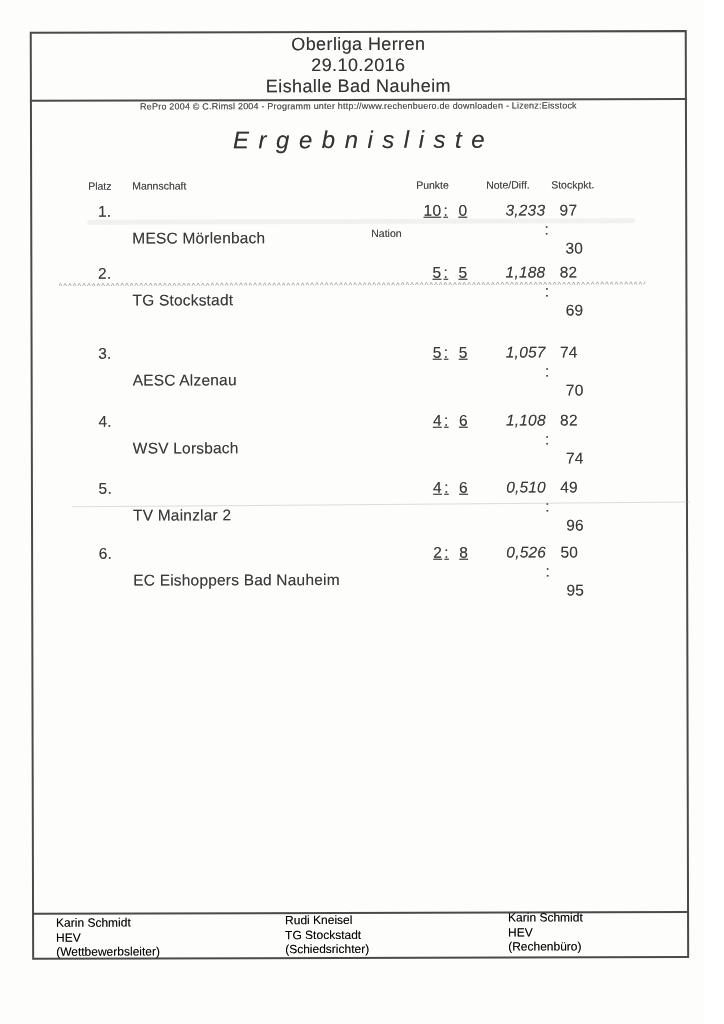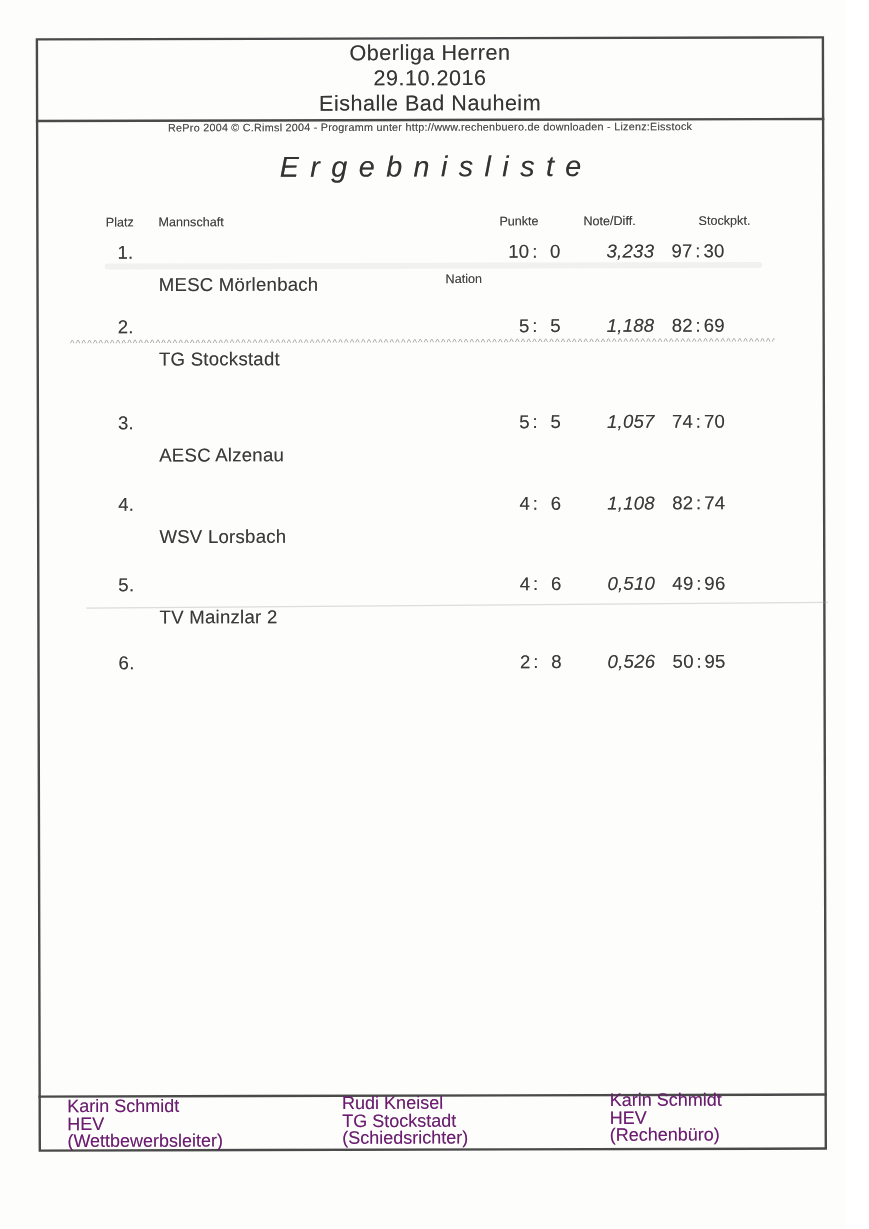--- a/index.html
+++ b/index.html
@@ -18,44 +18,44 @@
           font-size:9px;color:#4a4a4a;letter-spacing:0.2px;}
   .title{position:absolute;top:126px;left:31px;width:657px;box-sizing:border-box;padding-left:10px;
          text-align:center;font-style:italic;font-size:24px;letter-spacing:9.5px;color:#333333;}
   .thead{position:absolute;top:179px;left:0;width:724px;font-size:10.5px;color:#414141;}
   .thead span{position:absolute;}
   .th-platz{left:89px;}
   .th-mann{left:133px;}
   .th-nation{left:372px;margin-top:48px;}
   .th-punkte{left:417px;}
   .th-note{left:487px;}
-  .th-stock{left:583px;}
+  .th-stock{left:552px;}
   .row{position:absolute;left:0;width:724px;height:20px;font-size:15.5px;
        line-height:19px;color:#3a3a3a;letter-spacing:0.2px;}
   .r1{top:201px;} .r2{top:263px;} .r3{top:343px;} .r4{top:411px;} .r5{top:478px;} .r6{top:543px;}
   .c-platz{position:absolute;left:78px;width:34px;text-align:right;}
   .c-name{position:absolute;left:133px;white-space:nowrap;margin-top:27px;}
   .c-nation{position:absolute;left:372px;width:40px;}
-  .c-pkt{position:absolute;left:408px;width:60px;display:flex;}
+  .c-pkt{position:absolute;left:408px;width:60px;display:flex;text-decoration:underline;}
   .c-pkt .n1{width:34px;text-align:right;}
   .c-pkt .cl{width:9px;text-align:center;}
   .c-pkt .n2{flex:1;text-align:right;}
   .c-note{position:absolute;left:471px;width:75px;text-align:right;font-style:italic;}
-  .c-stock{position:absolute;left:543px;width:64px;display:flex;}
+  .c-stock{position:absolute;left:543px;width:64px;display:flex;flex-direction:column;}
   .c-stock .n1{width:35px;text-align:right;}
   .c-stock .cl{width:9px;text-align:center;}
-  .c-stock .n2{flex:1;text-align:left;}
+  .c-stock .n2{flex:1;text-align:center;}
   .zigzag{position:absolute;left:59px;top:280px;width:587px;height:11px;overflow:hidden;
           white-space:nowrap;font-size:8px;line-height:11px;letter-spacing:1px;color:#979797;
           text-shadow:none;}
   .crease{position:absolute;left:72px;top:504px;width:618px;height:1px;
           background:rgba(160,160,160,0.35);transform:rotate(-0.3deg);}
   .smear{position:absolute;left:88px;top:219px;width:548px;height:5px;
          background:rgba(170,170,170,0.14);border-radius:3px;}
-  .official{position:absolute;font-size:15px;line-height:14.6px;color:#701a75;}
+  .official{position:absolute;font-size:12px;line-height:14.6px;color:#000000;}
   .o1{left:55px;top:915px;}
   .o2{left:284px;top:913px;}
   .o3{left:507px;top:911px;}
 </style>
 </head>
 <body>
 
 <div class="page">
   <div class="scan">
 
@@ -167,20 +167,21 @@
           <span class="cl">:</span>
           <span class="n2">96</span>
         </span>
     </div>
 
     <div class="crease"></div>
     <div class="smear"></div>
 
     <div class="row r6">
       <span class="c-platz">6.</span>
+      <span class="c-name">EC Eishoppers Bad Nauheim</span>
       <span class="c-nation"></span>
       <span class="c-pkt">
           <span class="n1">2</span>
           <span class="cl">:</span>
           <span class="n2">8</span>
         </span>
       <span class="c-note">0,526</span>
       <span class="c-stock">
           <span class="n1">50</span>
           <span class="cl">:</span>

